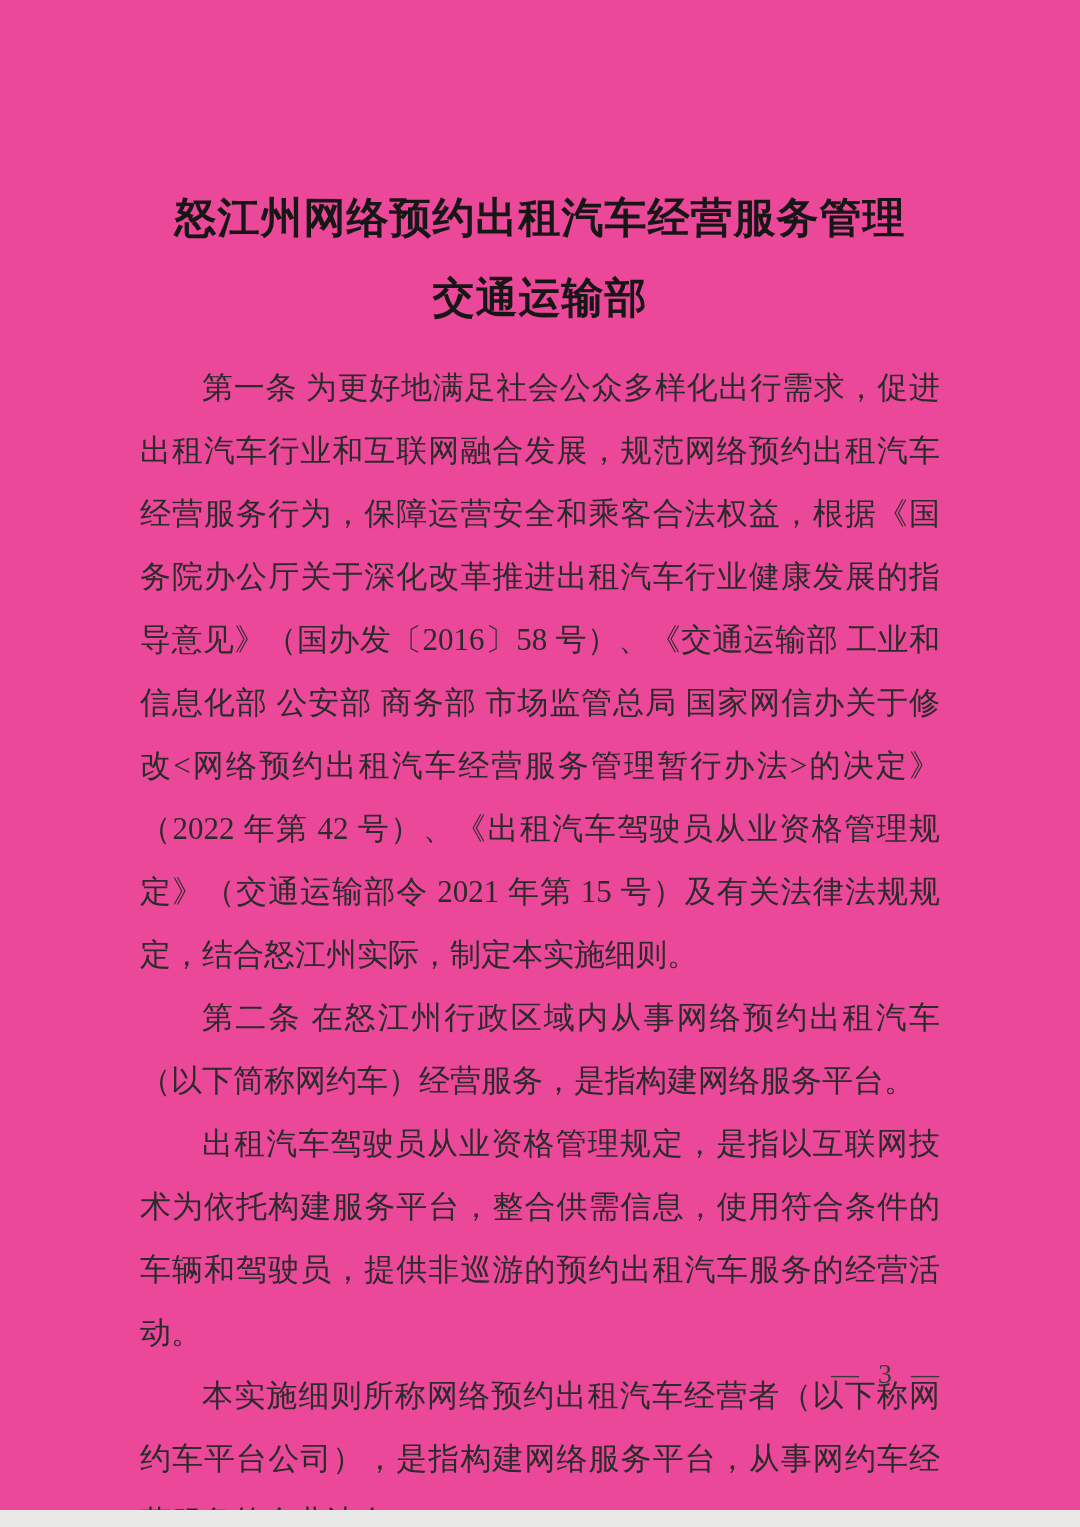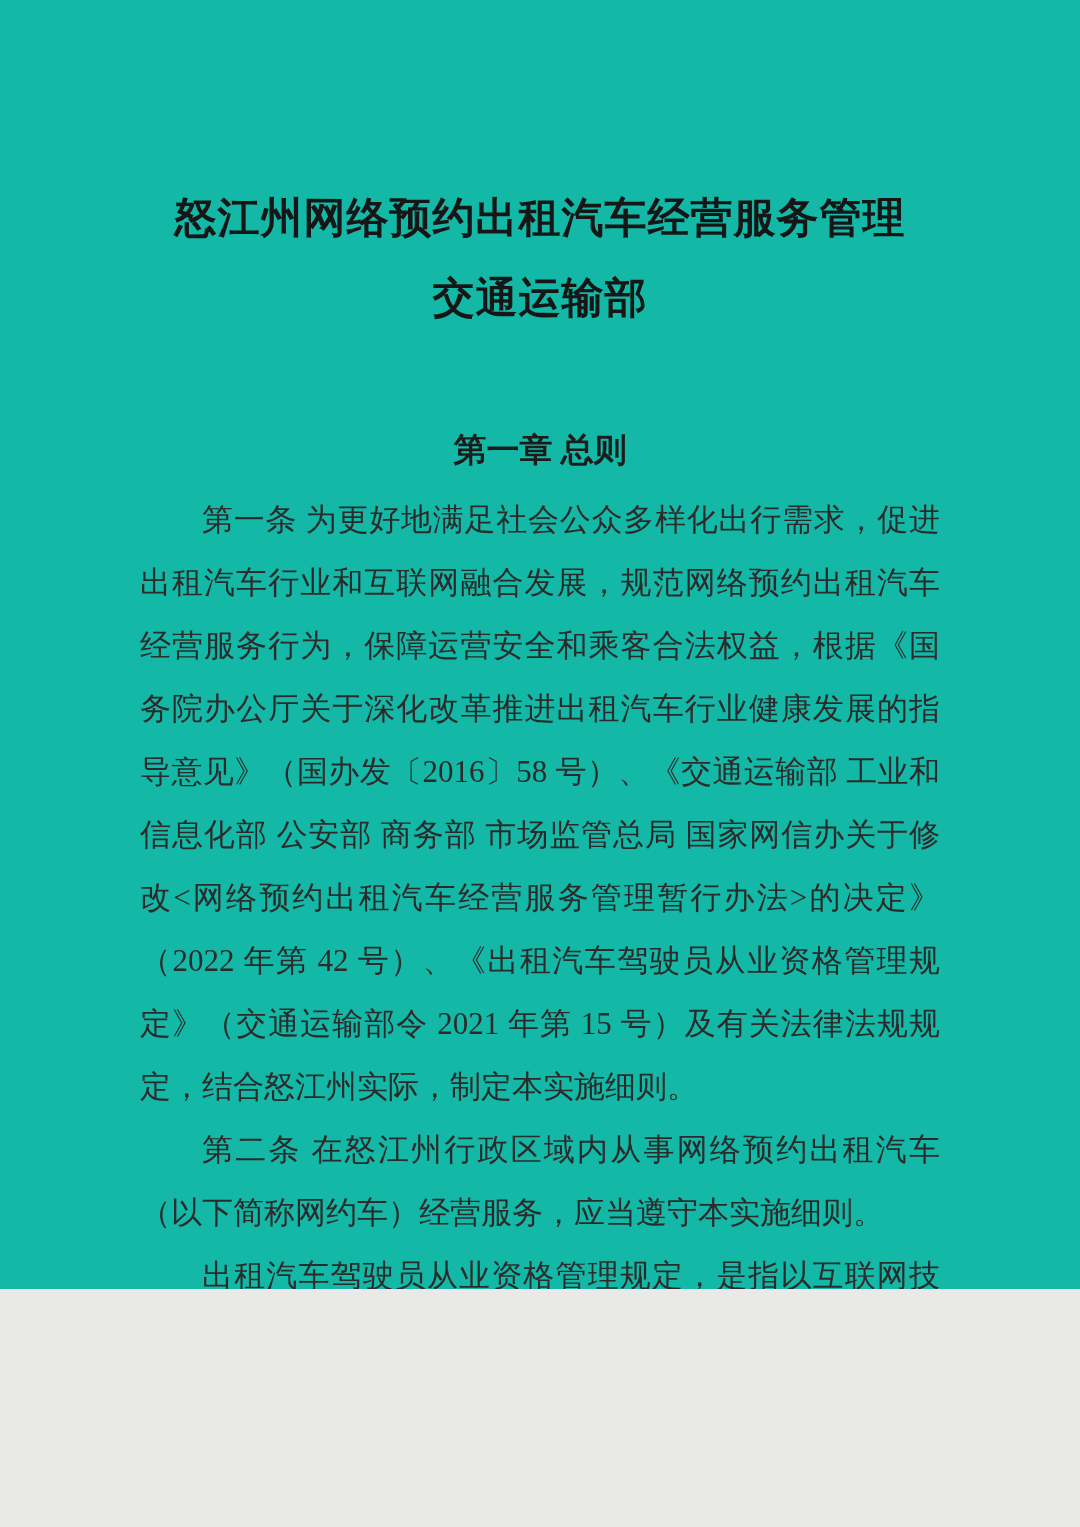--- a/index.html
+++ b/index.html
@@ -4,22 +4,22 @@
 <style>
   * { margin: 0; padding: 0; box-sizing: border-box; }
   html, body {
     width: 1080px;
     background: #e9e9e7;
     font-family: "Liberation Serif", "DejaVu Serif", serif;
   }
   .page {
     position: relative;
     width: 1080px;
-    height: 1289px;
-    background: #14b8a6;
+    height: 1510px;
+    background: #ec4899;
     color: #2b2b2b;
     overflow: hidden;
   }
   .content {
     position: absolute;
     left: 140px;
     right: 140px;
     top: 0;
   }
   .doc-title {
@@ -62,25 +62,24 @@
 <body>
 
 <div class="page">
   <div class="content">
 
     <div class="doc-title">
       <div>怒江州网络预约出租汽车经营服务管理</div>
       <div>交通运输部</div>
     </div>
 
-    <div class="chapter-heading">第一章 总则</div>
 
     <div class="body-text">
       <p>第一条  为更好地满足社会公众多样化出行需求，促进出租汽车行业和互联网融合发展，规范网络预约出租汽车经营服务行为，保障运营安全和乘客合法权益，根据《国务院办公厅关于深化改革推进出租汽车行业健康发展的指导意见》（国办发〔2016〕58 号）、《交通运输部 工业和信息化部 公安部 商务部 市场监管总局 国家网信办关于修改&lt;网络预约出租汽车经营服务管理暂行办法&gt;的决定》（2022 年第 42 号）、《出租汽车驾驶员从业资格管理规定》（交通运输部令 2021 年第 15 号）及有关法律法规规定，结合怒江州实际，制定本实施细则。</p>
-      <p>第二条  在怒江州行政区域内从事网络预约出租汽车（以下简称网约车）经营服务，应当遵守本实施细则。</p>
+      <p>第二条  在怒江州行政区域内从事网络预约出租汽车（以下简称网约车）经营服务，是指构建网络服务平台。</p>
       <p>出租汽车驾驶员从业资格管理规定，是指以互联网技术为依托构建服务平台，整合供需信息，使用符合条件的车辆和驾驶员，提供非巡游的预约出租汽车服务的经营活动。</p>
       <p>本实施细则所称网络预约出租汽车经营者（以下称网约车平台公司），是指构建网络服务平台，从事网约车经营服务的企业法人。</p>
     </div>
 
   </div>
 
   <div class="page-number">— 3 —</div>
 </div>
 
 </body></html>

